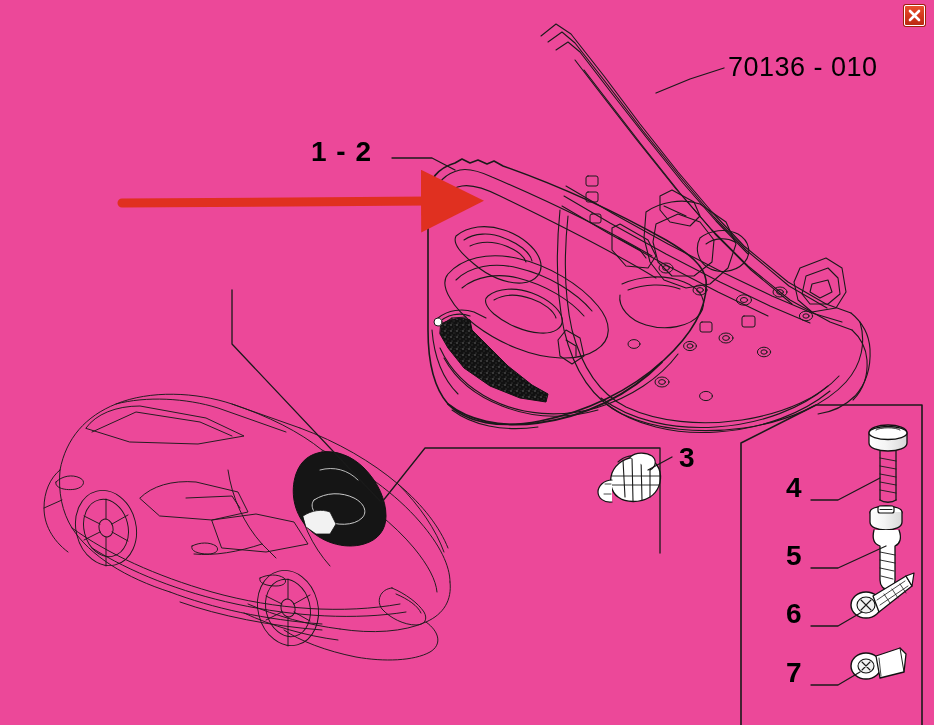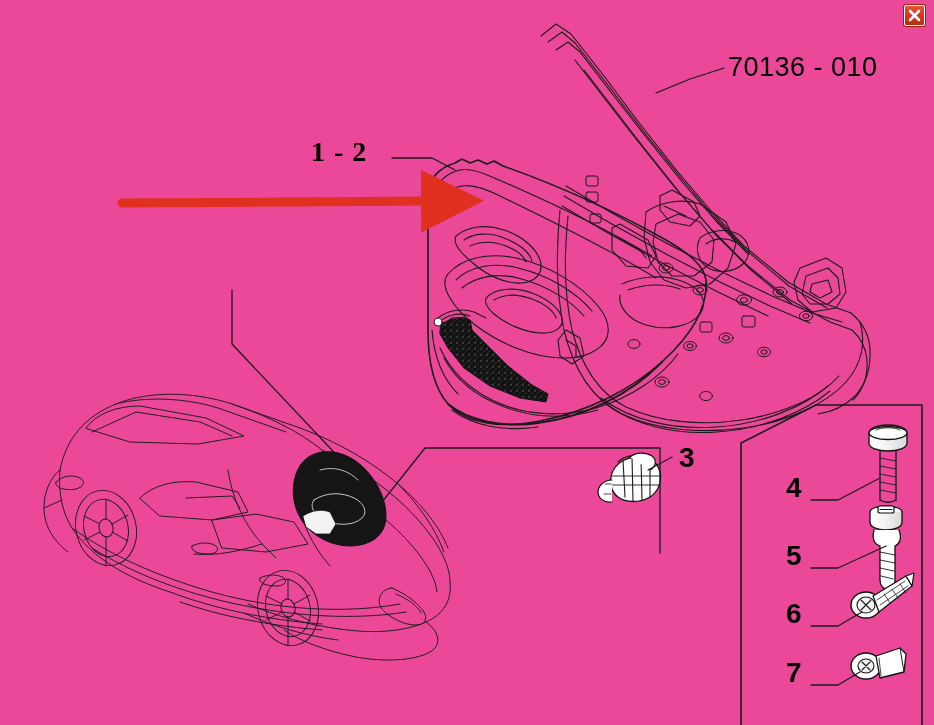--- a/index.html
+++ b/index.html
@@ -36,21 +36,20 @@
     font-size: 27px;
     font-weight: normal;
     letter-spacing: 0.5px;
   }
   .label-group {
     left: 311px;
     top: 138px;
     font-size: 28px;
     font-weight: bold;
     letter-spacing: 1px;
-    font-family: Liberation Serif, serif;
   }
   .label-callout {
     font-size: 28px;
     font-weight: bold;
   }
   .cn3 { left: 679px; top: 444px; }
   .cn4 { left: 786px; top: 474px; }
   .cn5 { left: 786px; top: 542px; }
   .cn6 { left: 786px; top: 600px; }
   .cn7 { left: 786px; top: 659px; }

